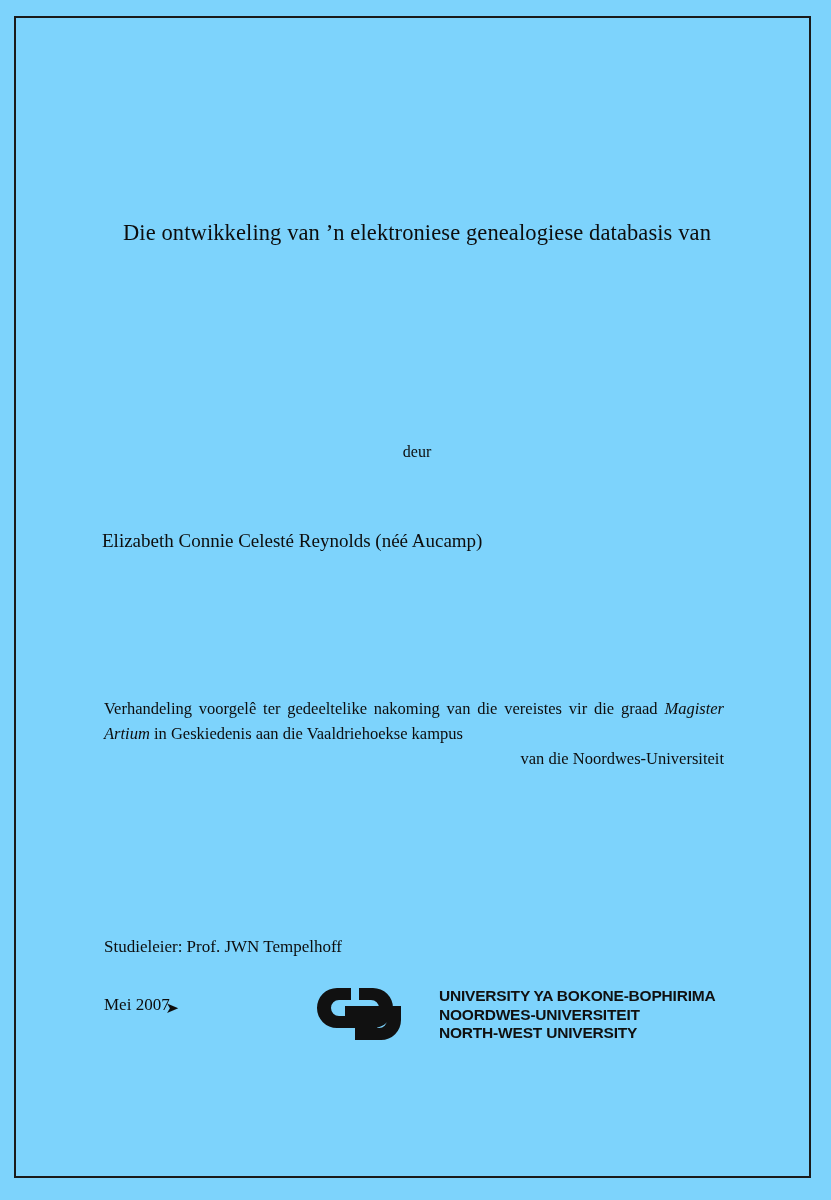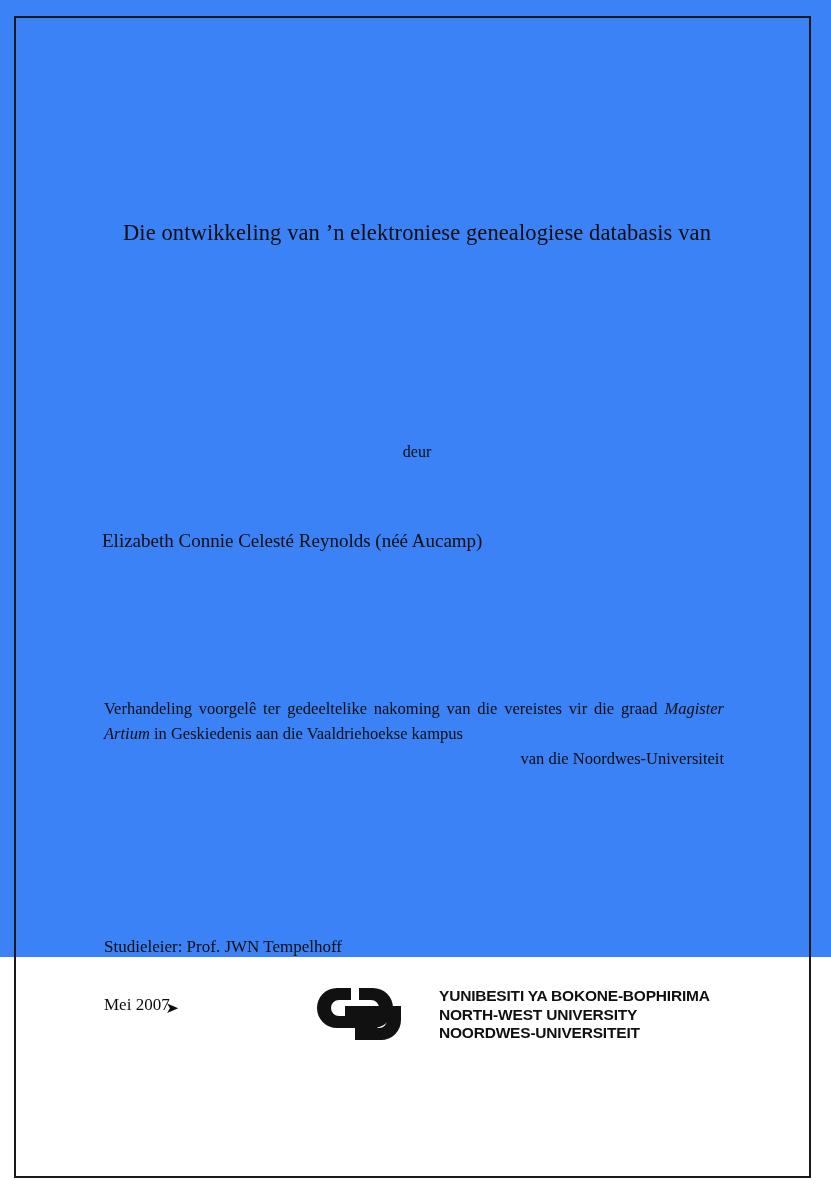--- a/index.html
+++ b/index.html
@@ -10,22 +10,22 @@
   body {
     width: 831px;
     height: 1200px;
     font-family: "Liberation Serif", serif;
     color: #0d0d0d;
     overflow: hidden;
   }
   .page {
     position: relative;
     width: 831px;
-    height: 957px;
-    background: #3b82f6;
+    height: 1200px;
+    background: #7dd3fc;
   }
   
   .page-border {
     position: absolute;
     left: 14px;
     top: 16px;
     width: 797px;
     height: 1162px;
     border: 2px solid #1a1a1a;
     box-sizing: border-box;
@@ -172,20 +172,20 @@
     <div class="logo">
       <div class="logo-mark">
         <svg width="116" height="64" viewBox="0 0 116 64" xmlns="http://www.w3.org/2000/svg">
           <path d="M36 2 H22 A20 20 0 0 0 22 42 H36 V30 H24 A8 8 0 0 1 24 14 H36 Z" fill="#111111"></path>
           <path d="M44 2 H58 A20 20 0 0 1 58 42 H44 V30 H56 A8 8 0 0 0 56 14 H44 Z" fill="#111111"></path>
           <path d="M30 20 H86 V34 A20 20 0 0 1 66 54 H40 V42 H64 A8 8 0 0 0 72 34 V32 H30 Z" fill="#111111"></path>
           <rect x="30" y="20" width="32" height="22" fill="#111111"></rect>
         </svg>
       </div>
       <div class="logo-text">
-        <span>YUNIBESITI YA BOKONE-BOPHIRIMA</span>
+        <span>UNIVERSITY YA BOKONE-BOPHIRIMA</span>
+        <span>NOORDWES-UNIVERSITEIT</span>
         <span>NORTH-WEST UNIVERSITY</span>
-        <span>NOORDWES-UNIVERSITEIT</span>
       </div>
     </div>
 
   </div>
 </div>
 
 </body></html>

